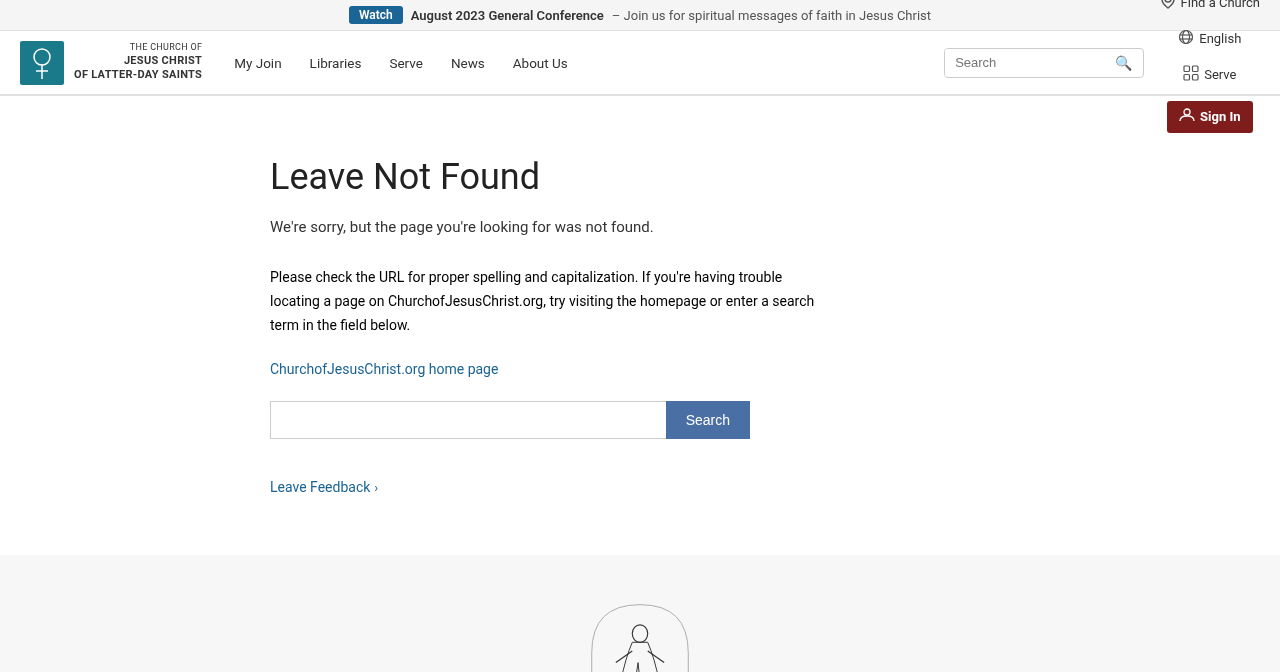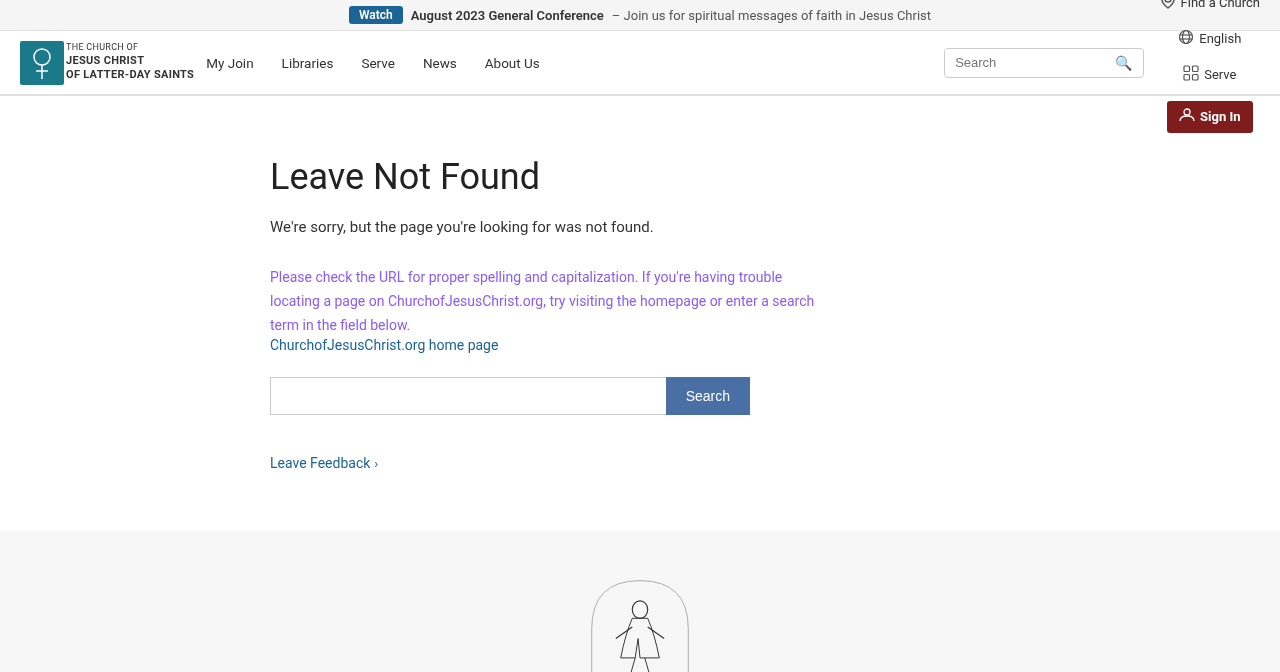--- a/index.html
+++ b/index.html
@@ -36,22 +36,24 @@
       align-items: center;
       padding: 0 20px;
       height: 64px;
       border-bottom: 1px solid #e0e0e0;
       background: #fff;
       position: relative;
     }
     .logo-area {
       display: flex;
       align-items: center;
-      gap: 2px;
+      gap: 10px;
+      margin-right: 20px;
       text-decoration: none;
+      text-align: right;
     }
     .logo-icon {
       width: 44px;
       height: 44px;
       background: #1a7a8a;
       border-radius: 2px;
       display: flex;
       align-items: center;
       justify-content: center;
       color: white;
@@ -138,23 +140,24 @@
       color: #222;
       margin-bottom: 20px;
     }
     .error-subtitle {
       font-size: 15px;
       color: #333;
       margin-bottom: 30px;
     }
     .error-description {
       font-size: 14px;
-      color: #8b5cf6;
+      color: #000000;
       line-height: 1.7;
       max-width: 560px;
+      margin-bottom: 24px;
     }
     .home-link {
       color: #1a6496;
       text-decoration: none;
       font-size: 14px;
       display: block;
       margin-bottom: 24px;
     }
 
     .search-box-area {

